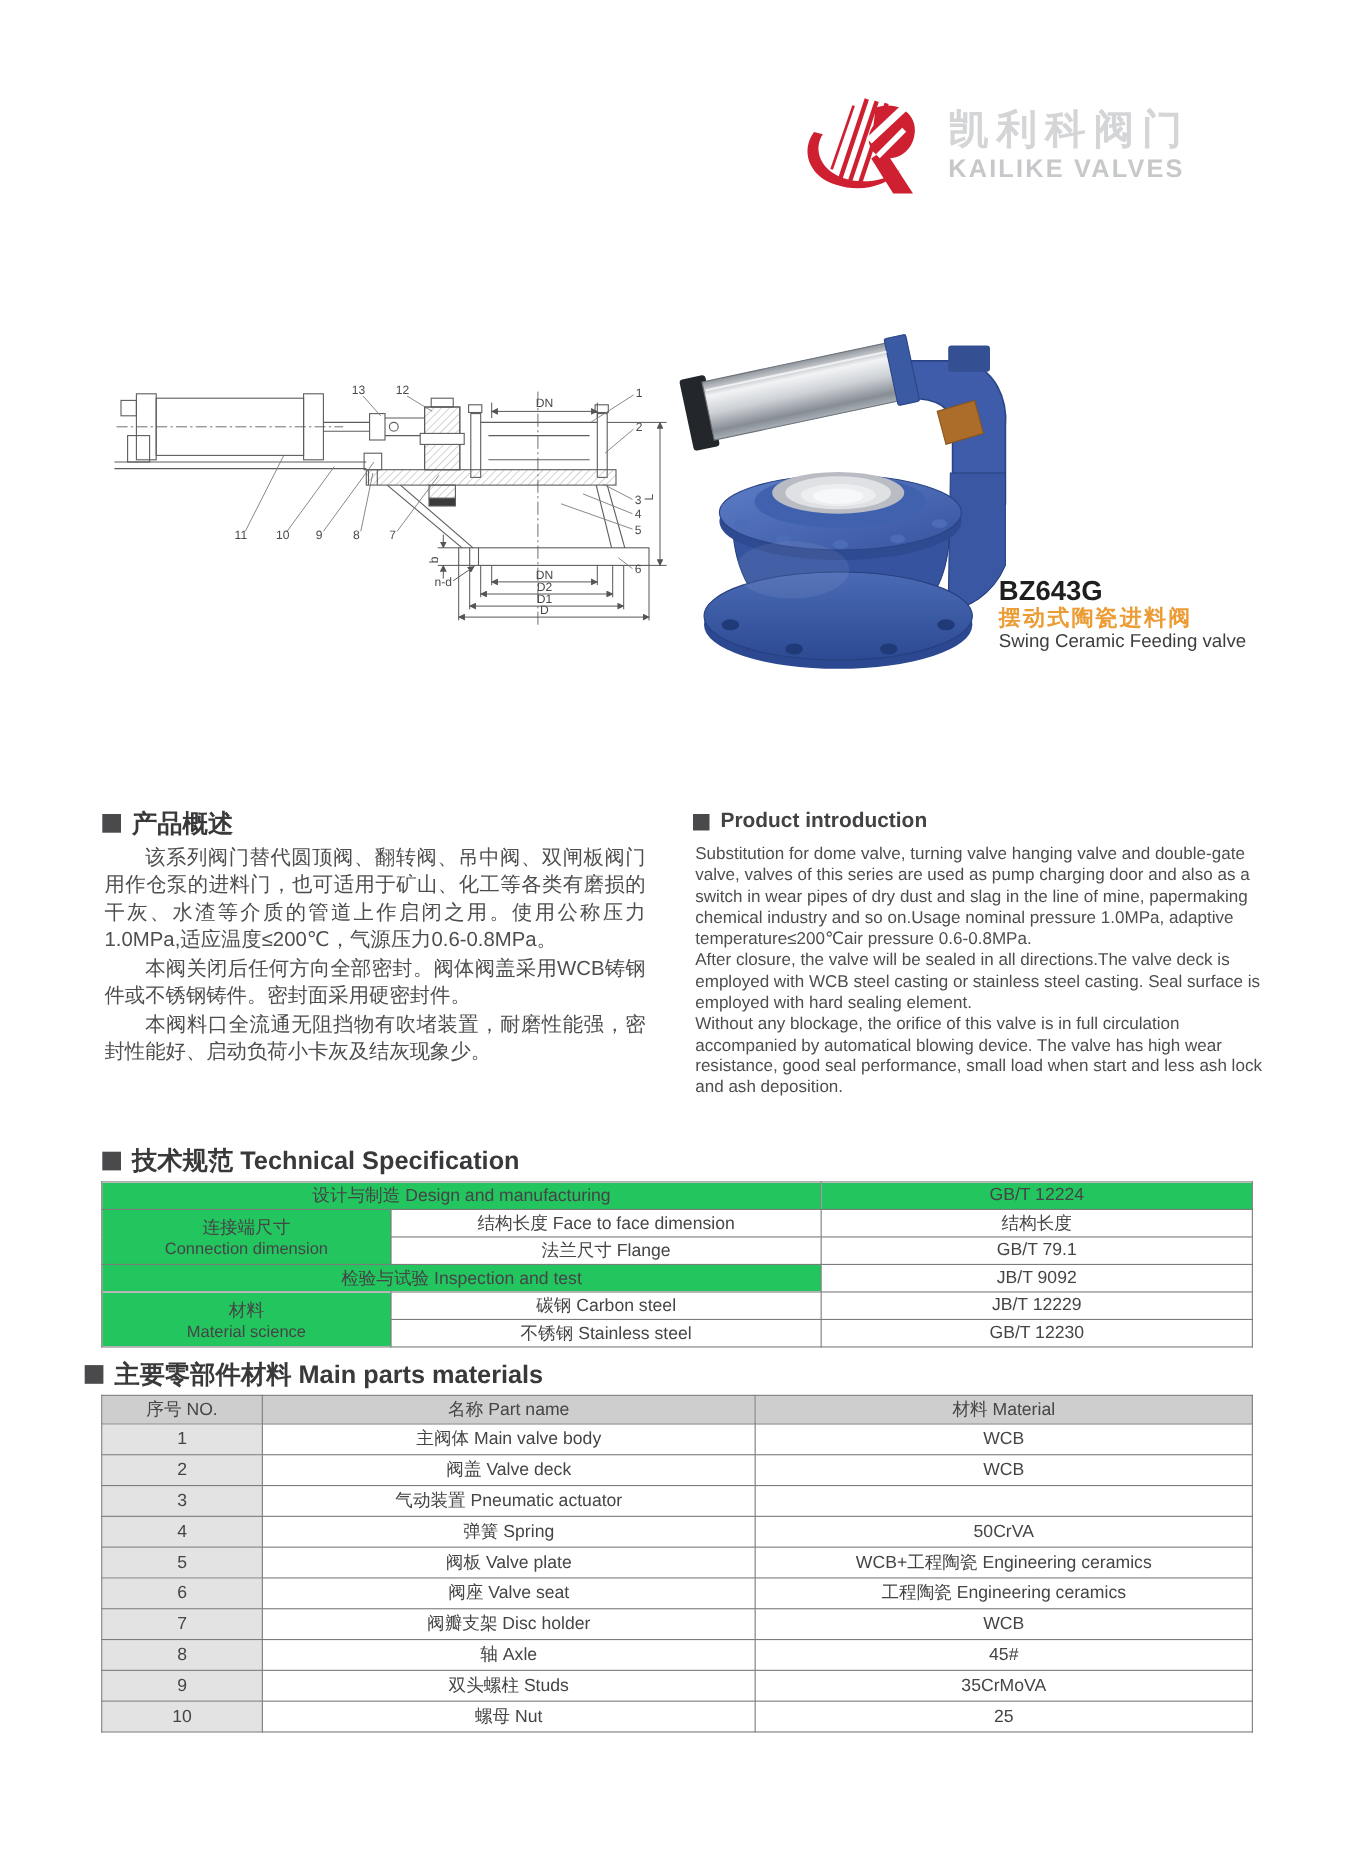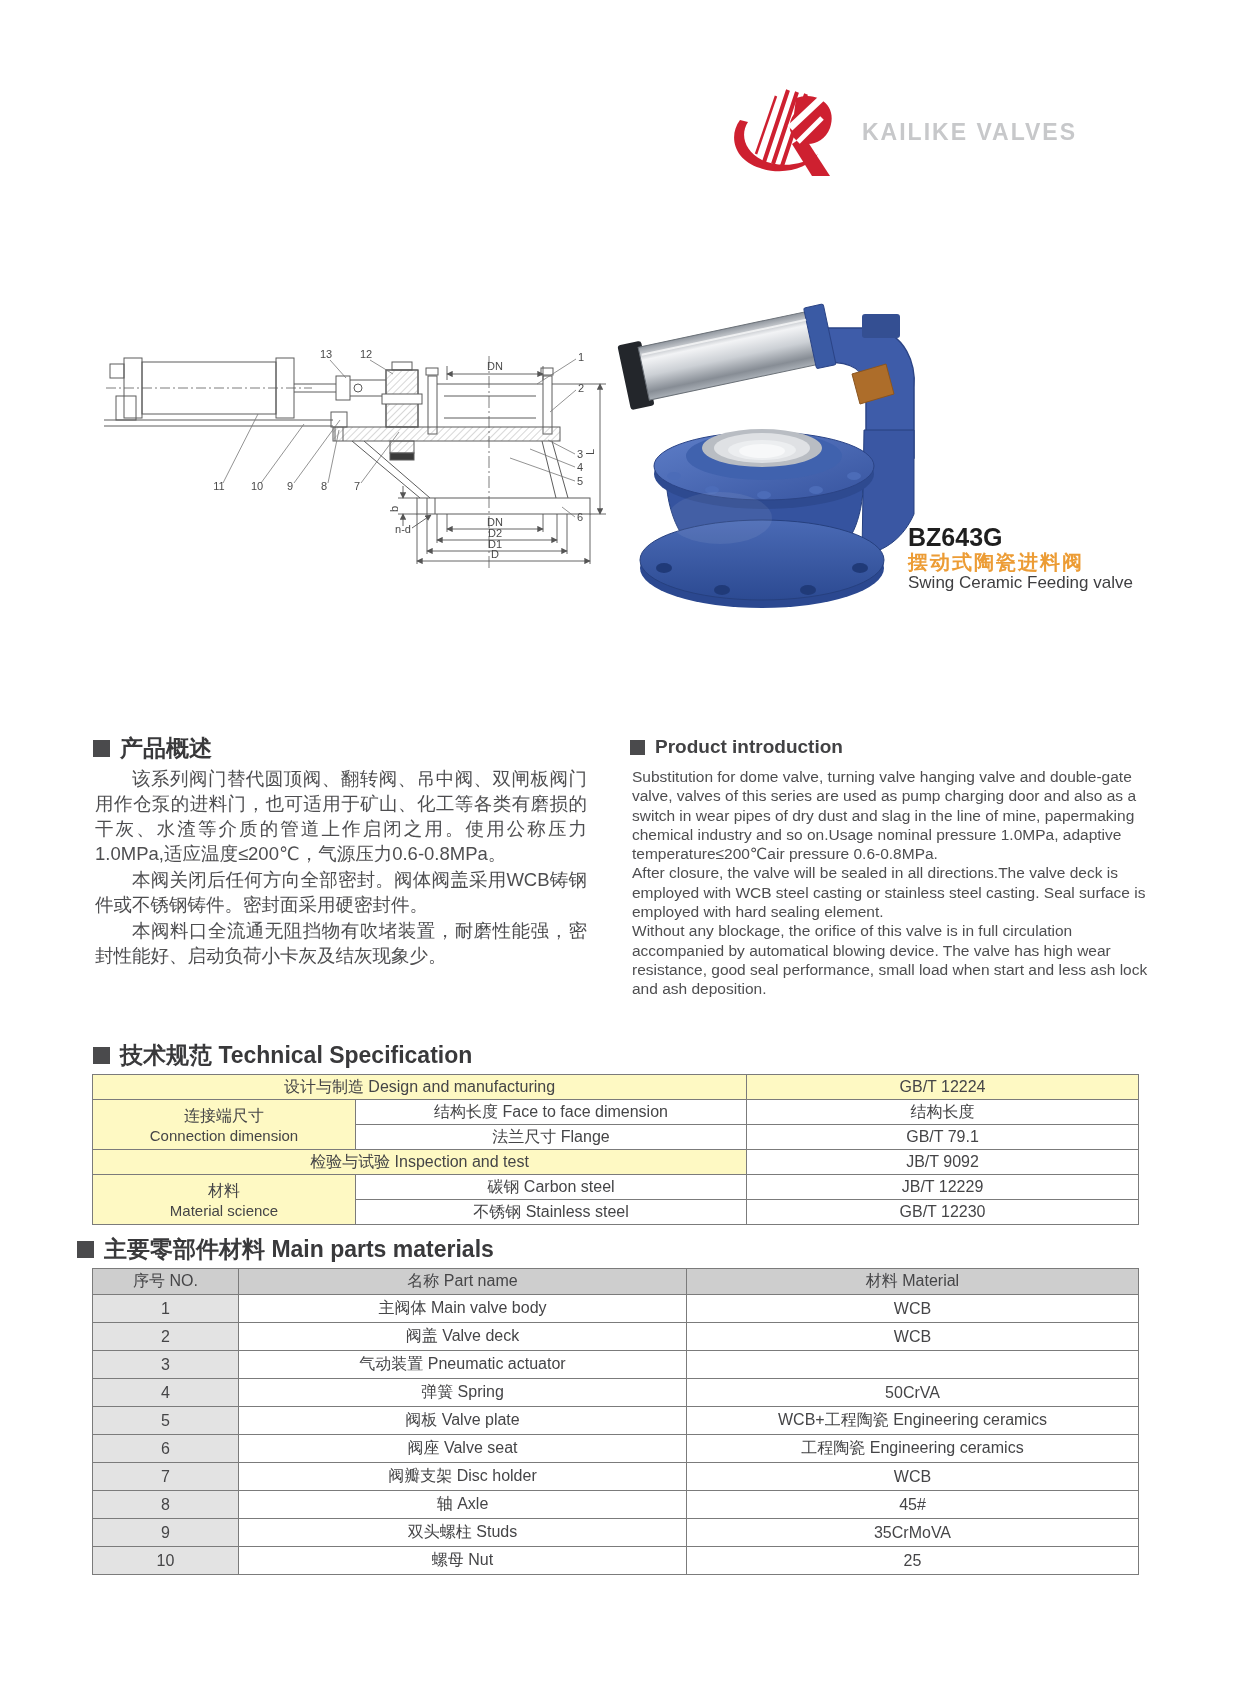--- a/index.html
+++ b/index.html
@@ -42,21 +42,21 @@
   .en-text{position:absolute;left:632px;top:767px;width:521px;font-size:15.5px;line-height:19.3px;
            color:#4e4e50;text-align:left;}
   .en-text p{margin:0;}
 
   
   table{border-collapse:collapse;table-layout:fixed;}
   td,th{border:1px solid #7b7b7b;text-align:center;vertical-align:middle;
         font-size:16px;color:#454547;padding:0 4px;overflow:hidden;white-space:nowrap;}
   .spec-table{position:absolute;left:92px;top:1074px;width:1046px;}
   .spec-table td{height:24px;}
-  .gray{background:#fef9c3;}
+  .gray{background:#22c55e;}
   .group-en{font-size:15px;}
   .parts-table{position:absolute;left:92px;top:1268px;width:1046px;}
   .parts-table th{height:25px;background:#cecece;font-weight:normal;}
   .parts-table td{height:27px;background:#ffffff;}
   .parts-table td.no-col{background:#e3e3e3;}
 
   
   .dtx{font-size:11px;fill:#4a4a4a;font-family:"Liberation Sans",sans-serif;}
 </style>
 </head>
@@ -77,20 +77,21 @@
         <line x1="30" y1="70" x2="50" y2="12" stroke-width="2.5"></line>
       </g>
       <g fill="#ce2030">
         <path d="M70,14 C92,6 112,22 104,44 C98,60 80,64 70,56 C62,49 62,38 68,30 Z"></path>
         <path d="M78,52 L104,92 L86,92 L66,60 Z"></path>
       </g>
       <path d="M64,44 L98,12" stroke="#ffffff" stroke-width="7"></path>
       <path d="M72,58 L96,34" stroke="#ffffff" stroke-width="5"></path>
     </svg>
     <div class="logo-text">
+      <div class="logo-zh">凯利科阀门</div>
       <div class="logo-en">KAILIKE VALVES</div>
     </div>
   </div>
 
   <svg class="drawing" viewBox="0 0 560 280">
     <defs>
       <pattern id="hatch" width="5" height="5" patternTransform="rotate(45)" patternUnits="userSpaceOnUse">
         <line x1="0" y1="0" x2="0" y2="5" stroke="#9a9a9a" stroke-width="0.8"></line>
       </pattern>
       <marker id="arr" viewBox="0 0 10 10" refX="9" refY="5" markerWidth="7" markerHeight="7" orient="auto-start-reverse">

